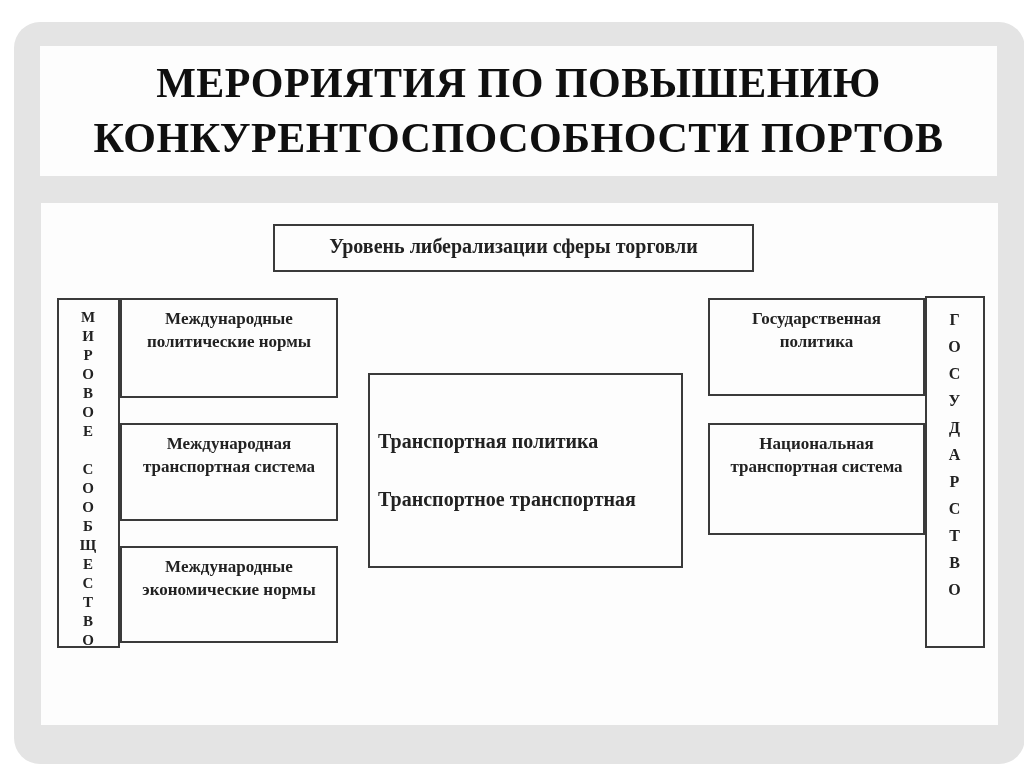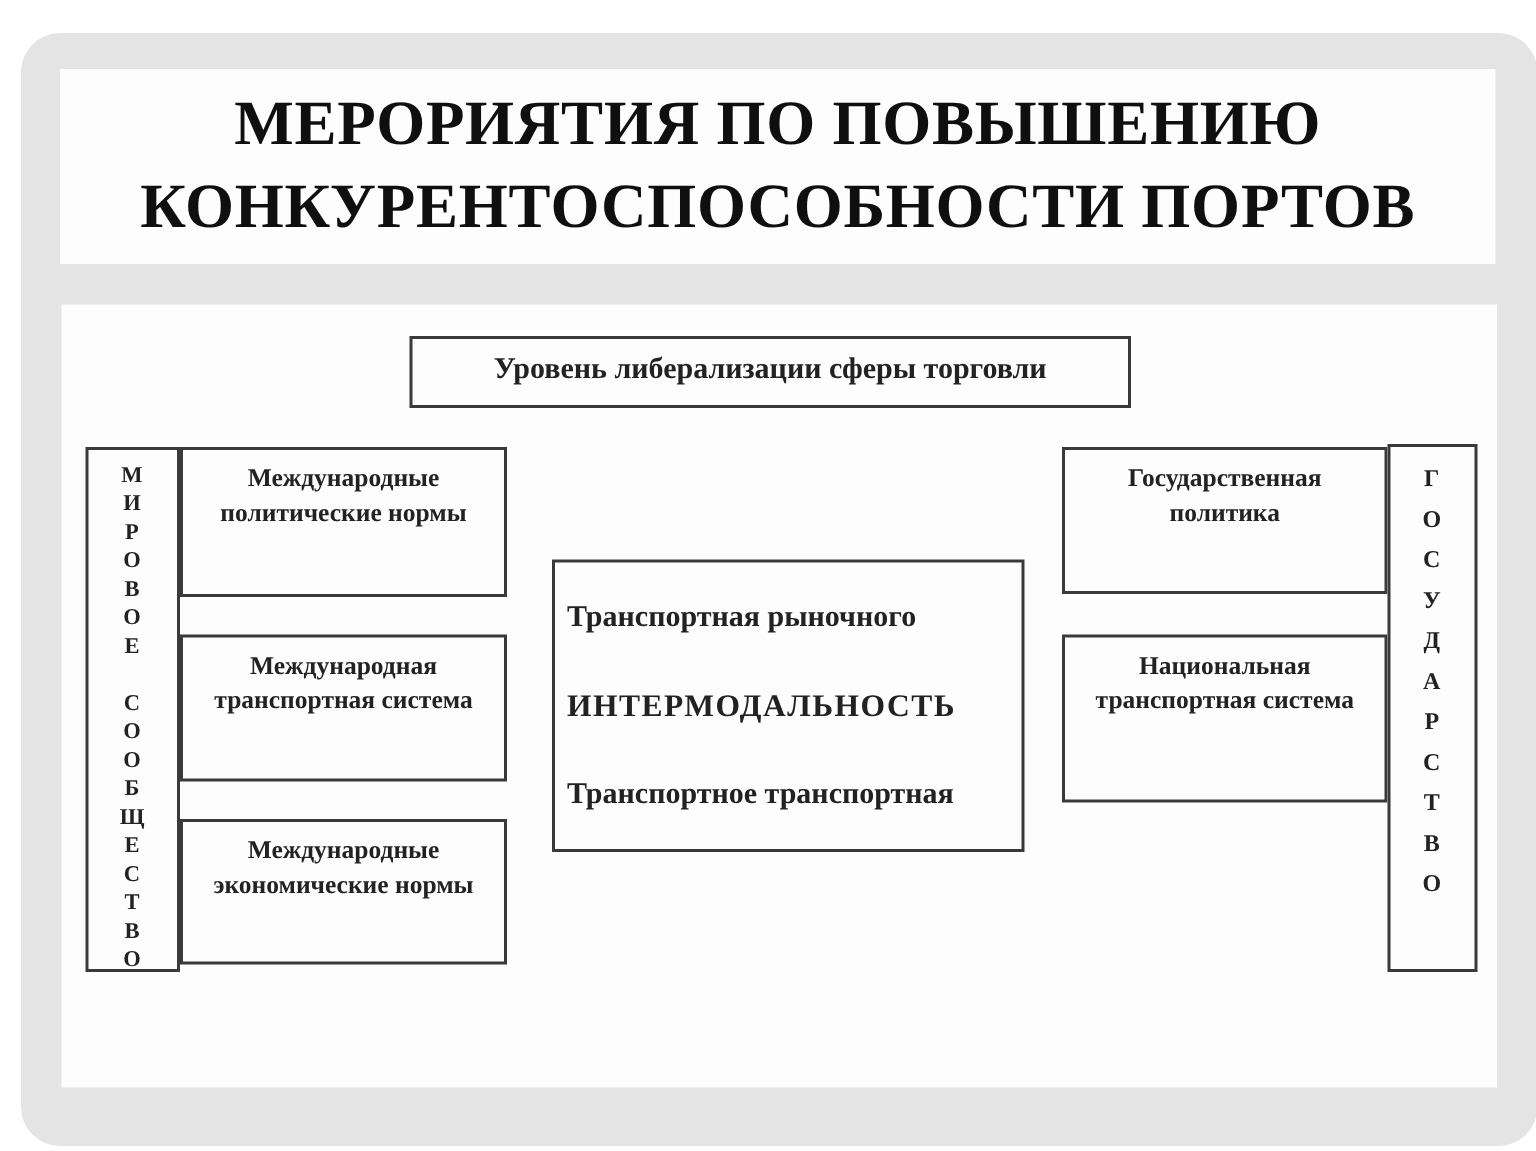--- a/index.html
+++ b/index.html
@@ -113,22 +113,21 @@
     <div class="dbox side lb2">
       <span class="lbl">Международная
 транспортная система</span>
     </div>
     <div class="dbox side lb3">
       <span class="lbl">Международные
 экономические нормы</span>
     </div>
 
     <div class="dbox center-box">
-      <span class="center-line1">Транспортная рыночного</span>
-      <span class="center-line2">ИНТЕРМОДАЛЬНОСТЬ</span>
+      <span class="center-line1">Транспортная политика</span>
       <span class="center-line3">Транспортное транспортная</span>
     </div>
 
     <div class="dbox side rb1">
       <span class="lbl">Государственная
 политика</span>
     </div>
     <div class="dbox side rb2">
       <span class="lbl">Национальная
 транспортная система</span>

